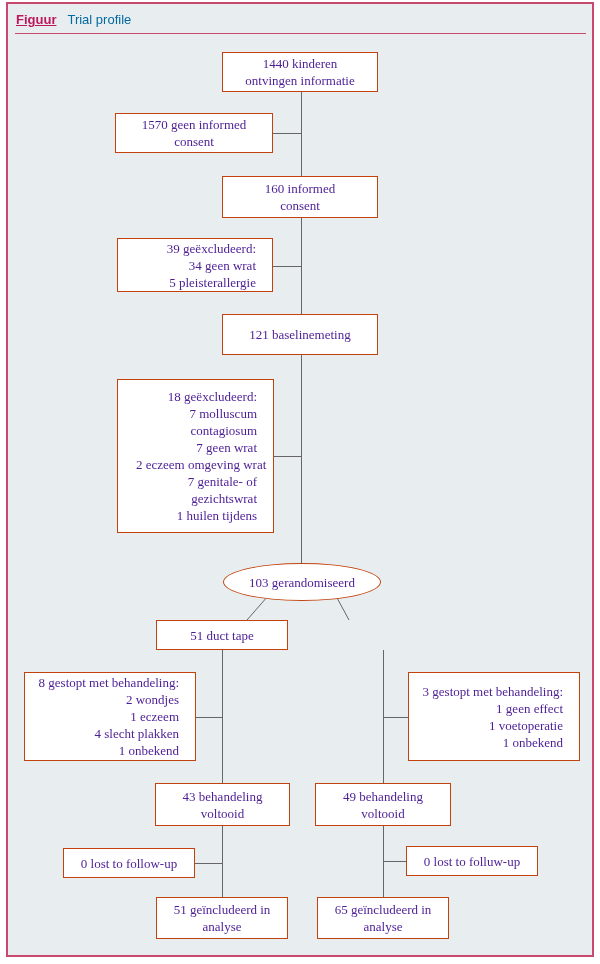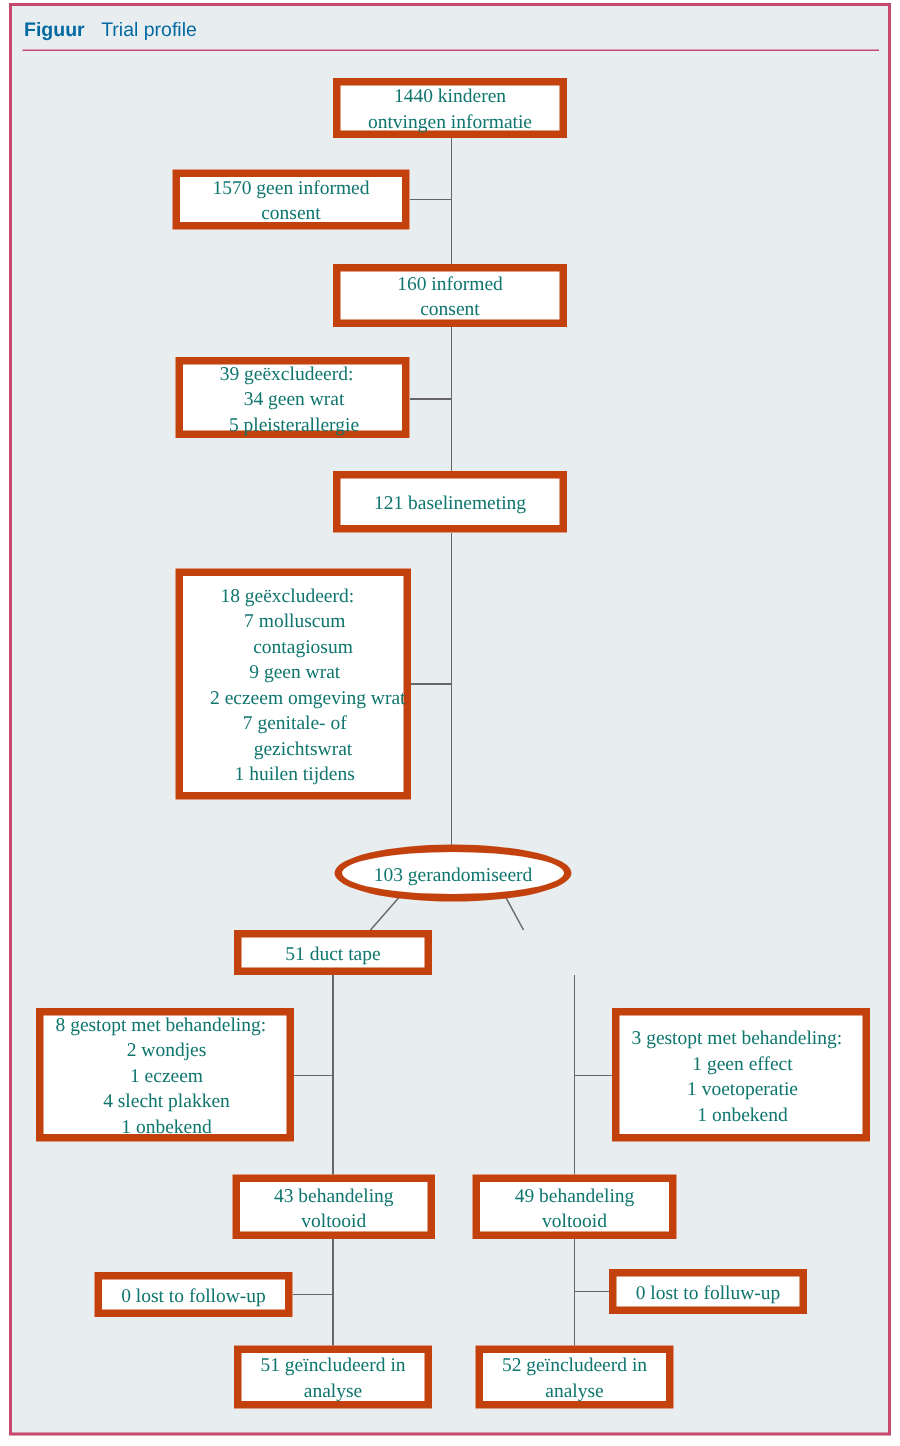--- a/index.html
+++ b/index.html
@@ -7,31 +7,31 @@
   .page { position: relative; width: 600px; height: 964px; background: #ffffff; overflow: hidden; }
   .panel {
     position: absolute; left: 6px; top: 2px; width: 588px; height: 955px;
     background: #e8eef0; border: 2px solid #c7496e;
   }
   .hdr {
     position: absolute; left: 16px; top: 11px; height: 18px;
     font-family: "Liberation Sans", sans-serif; font-size: 13px; line-height: 18px;
     white-space: nowrap;
   }
-  .hdr .lbl { color: #0369a1; font-weight: 600; }
+  .hdr .lbl { color: #be185d; font-weight: 600; text-decoration: underline; }
   .hdr .ttl { color: #0369a1; margin-left: 11px; }
   .rule { position: absolute; left: 15px; top: 33px; width: 571px; height: 1px; background: #c7496e; }
   svg.wires { position: absolute; left: 0; top: 0; z-index: 1; }
   .node {
-    position: absolute; z-index: 2; background: #ffffff; border: 5px solid #c2410c;
-    color: #0f766e; font-size: 13px; line-height: 17px;
+    position: absolute; z-index: 2; background: #ffffff; border: 1px solid #c2410c;
+    color: #4c1d95; font-size: 13px; line-height: 17px;
     display: flex; flex-direction: column; justify-content: center;
   }
   .node.c { align-items: center; text-align: center; }
-  .node.l { align-items: stretch; text-align: center; padding-left: 8px; padding-right: 16px; }
+  .node.l { align-items: stretch; text-align: right; padding-left: 8px; padding-right: 16px; }
   .node .ln { white-space: nowrap; }
   .node.l .i1 { padding-left: 10px; }
   .node.l .i2 { padding-left: 21px; }
   .ellipse { border-radius: 50% / 50%; }
 </style>
 </head>
 <body>
 
 <div class="page">
 
@@ -87,21 +87,21 @@
   </div>
 
   <div class="node c" style="left:222px;top:314px;width:156px;height:41px">
     <div class="ln">121 baselinemeting</div>
   </div>
 
   <div class="node l" style="left:117px;top:379px;width:157px;height:154px">
     <div class="ln">18 geëxcludeerd:</div>
     <div class="ln i1">7 molluscum</div>
     <div class="ln i2">contagiosum</div>
-    <div class="ln i1">9 geen wrat</div>
+    <div class="ln i1">7 geen wrat</div>
     <div class="ln i1">2 eczeem omgeving wrat</div>
     <div class="ln i1">7 genitale- of</div>
     <div class="ln i2">gezichtswrat</div>
     <div class="ln i1">1 huilen tijdens</div>
   </div>
 
   <div class="node c ellipse" style="left:223px;top:563px;width:158px;height:38px">
     <div class="ln">103 gerandomiseerd</div>
   </div>
 
@@ -142,17 +142,17 @@
   <div class="node c" style="left:406px;top:846px;width:132px;height:30px">
     <div class="ln">0 lost to folluw-up</div>
   </div>
 
   <div class="node c" style="left:156px;top:897px;width:132px;height:42px">
     <div class="ln">51 geïncludeerd in</div>
     <div class="ln">analyse</div>
   </div>
 
   <div class="node c" style="left:317px;top:897px;width:132px;height:42px">
-    <div class="ln">52 geïncludeerd in</div>
+    <div class="ln">65 geïncludeerd in</div>
     <div class="ln">analyse</div>
   </div>
 
 </div>
 
 </body></html>

